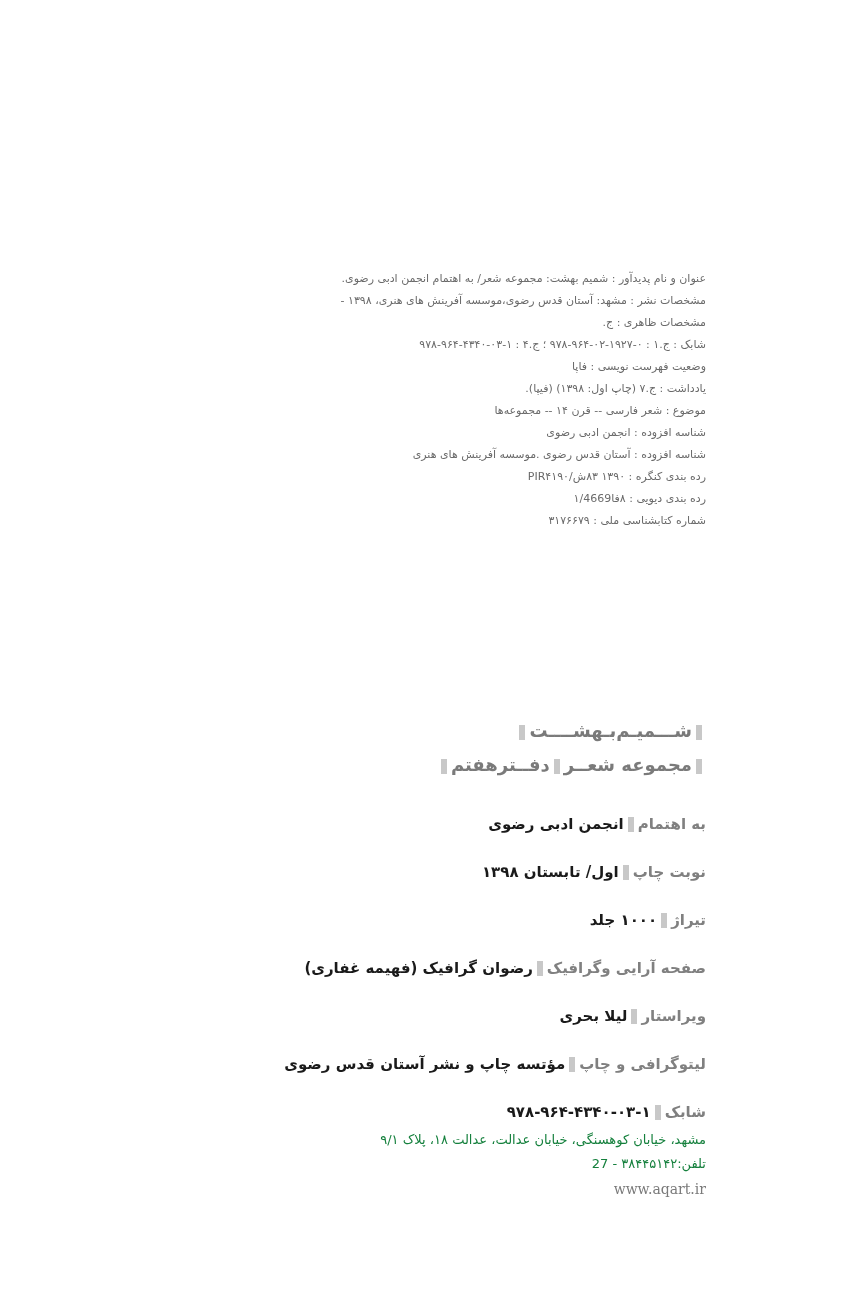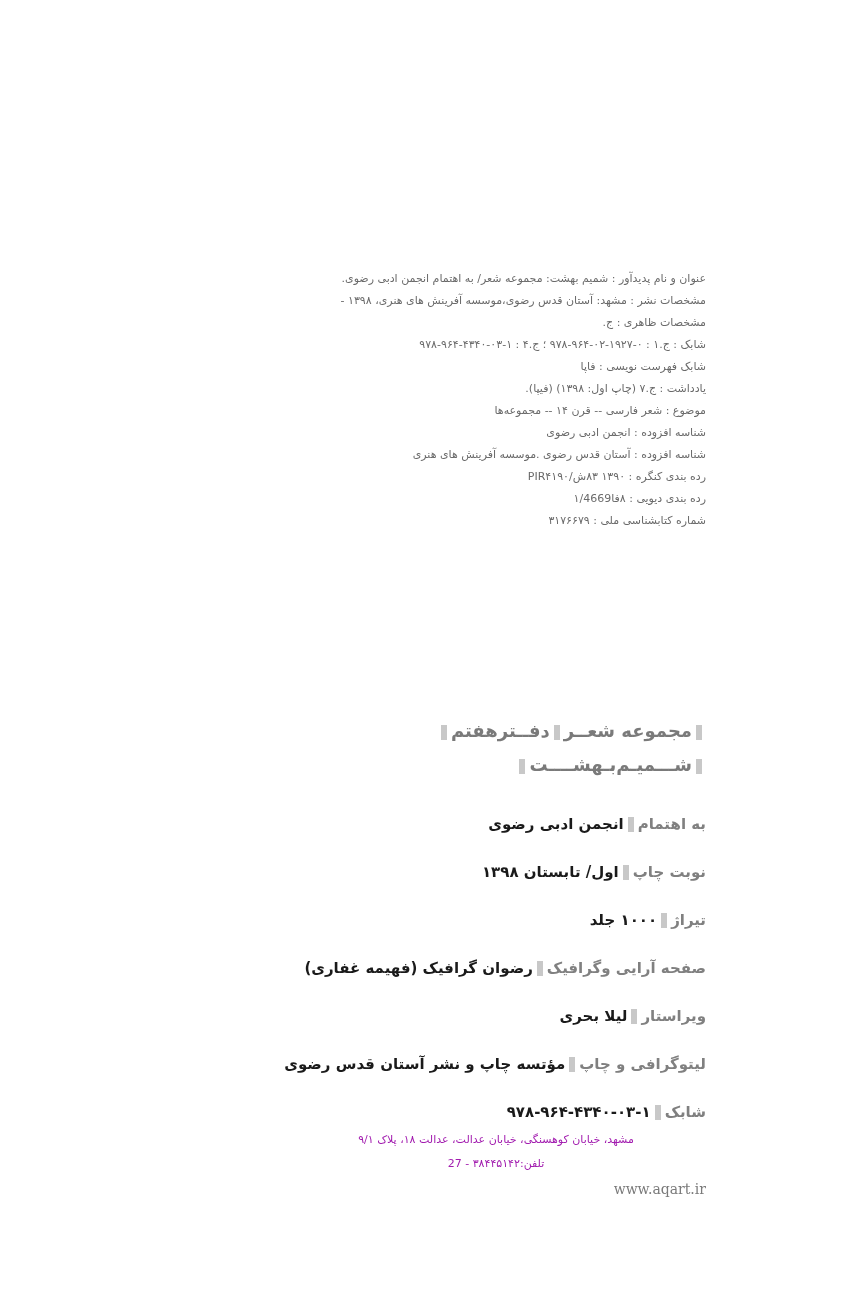--- a/index.html
+++ b/index.html
@@ -8,48 +8,48 @@
     .cip { position: absolute; right: 151px; top: 268px; width: 420px;
            direction: rtl; text-align: right; color: #6a6a6a; font-size: 11px; line-height: 22px; }
     .cip .line { white-space: nowrap; }
     .cred { position: absolute; right: 151px; top: 714px; width: 420px;
             direction: rtl; text-align: right; }
     .title-line { font-size: 18px; font-weight: bold; color: #7a7a7a; line-height: 34px; white-space: nowrap; }
     .sq { display: inline-block; width: 6px; height: 15px; background: #c8c8c8; vertical-align: middle; margin: 0 4px; }
     .row { font-size: 15px; line-height: 32px; white-space: nowrap; margin-top: 16px; }
     .lbl { color: #808080; font-weight: bold; }
     .val { color: #1a1a1a; font-weight: bold; }
-    .addr { font-size: 11px; color: #a21caf; line-height: 24px; white-space: nowrap; text-align: center; }
+    .addr { font-size: 13px; color: #15803d; line-height: 24px; white-space: nowrap; }
     .web { font-family: "DejaVu Serif", serif; font-size: 14px; color: #7a7a7a; line-height: 26px; direction: ltr; text-align: right; }
     .gap { height: 10px; }
   </style>
 </head>
 <body>
 
 <div class="cip">
   <div class="line">عنوان و نام پدیدآور : شمیم بهشت: مجموعه شعر/ به اهتمام انجمن ادبی رضوی.</div>
   <div class="line">مشخصات نشر : مشهد: آستان قدس رضوی،موسسه آفرینش های هنری، ۱۳۹۸ -</div>
   <div class="line">مشخصات ظاهری : ج.</div>
   <div class="line">شابک : ج.۱ : ۰-۱۹۲۷-۰۲-۹۶۴-۹۷۸ ؛ ج.۴ : ۱-۰۳-۴۳۴۰-۹۶۴-۹۷۸</div>
-  <div class="line">شابک فهرست نویسی : فاپا</div>
+  <div class="line">وضعیت فهرست نویسی : فاپا</div>
   <div class="line">یادداشت : ج.۷ (چاپ اول: ۱۳۹۸) (فیپا).</div>
   <div class="line">موضوع : شعر فارسی -- قرن ۱۴ -- مجموعه‌ها</div>
   <div class="line">شناسه افزوده : انجمن ادبی رضوی</div>
   <div class="line">شناسه افزوده : آستان قدس رضوی .موسسه آفرینش های هنری</div>
   <div class="line">رده بندی کنگره : ۱۳۹۰ ۸۳ش/PIR۴۱۹۰</div>
   <div class="line">رده بندی دیویی : ۸فا۱/4669</div>
   <div class="line">شماره کتابشناسی ملی : ۳۱۷۶۶۷۹</div>
 </div>
 
 <div class="cred">
   <div class="title-line">
-    <span class="sq"></span><span>مجموعه شعــر</span><span class="sq"></span><span>دفــترهفتم</span><span class="sq"></span>
+    <span class="sq"></span><span>شـــمیـم‌بـهشــــت</span><span class="sq"></span>
   </div>
   <div class="title-line">
-    <span class="sq"></span><span>شـــمیـم‌بـهشــــت</span><span class="sq"></span>
+    <span class="sq"></span><span>مجموعه شعــر</span><span class="sq"></span><span>دفــترهفتم</span><span class="sq"></span>
   </div>
   <div class="gap"></div>
   <div class="row"><span class="lbl">به اهتمام</span><span class="sq"></span><span class="val">انجمن ادبی رضوی</span></div>
   <div class="row"><span class="lbl">نوبت چاپ</span><span class="sq"></span><span class="val">اول/ تابستان ۱۳۹۸</span></div>
   <div class="row"><span class="lbl">تیراژ</span><span class="sq"></span><span class="val">۱۰۰۰ جلد</span></div>
   <div class="row"><span class="lbl">صفحه آرایی وگرافیک</span><span class="sq"></span><span class="val">رضوان گرافیک (فهیمه غفاری)</span></div>
   <div class="row"><span class="lbl">ویراستار</span><span class="sq"></span><span class="val">لیلا بحری</span></div>
   <div class="row"><span class="lbl">لیتوگرافی و چاپ</span><span class="sq"></span><span class="val">مؤتسه چاپ و نشر آستان قدس رضوی</span></div>
   <div class="row"><span class="lbl">شابک</span><span class="sq"></span><span class="val">۱-۰۳-۴۳۴۰-۹۶۴-۹۷۸</span></div>
   <div class="addr">مشهد، خیابان کوهسنگی، خیابان عدالت، عدالت ۱۸، پلاک ۹/۱</div>

